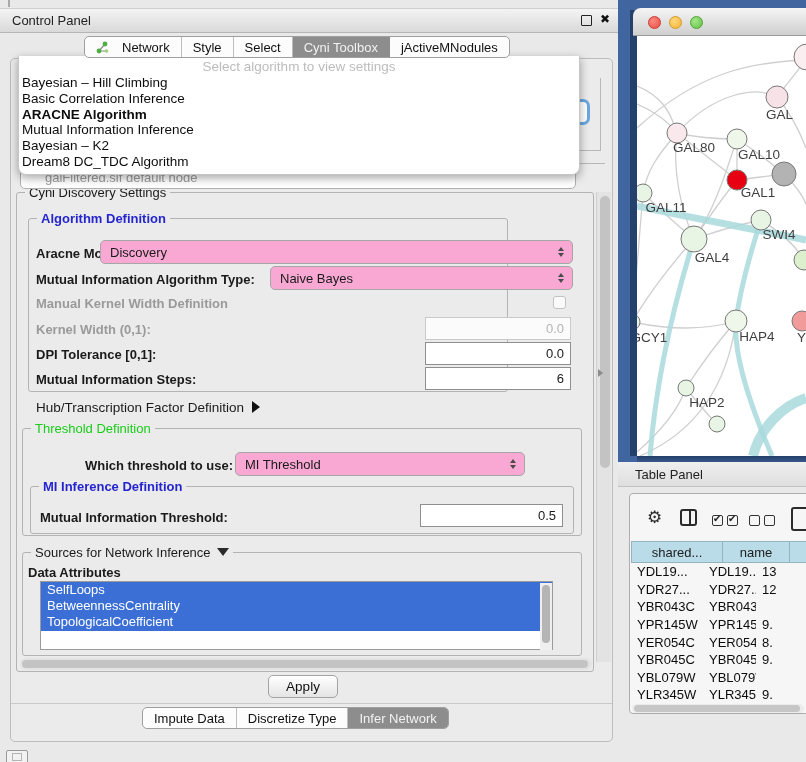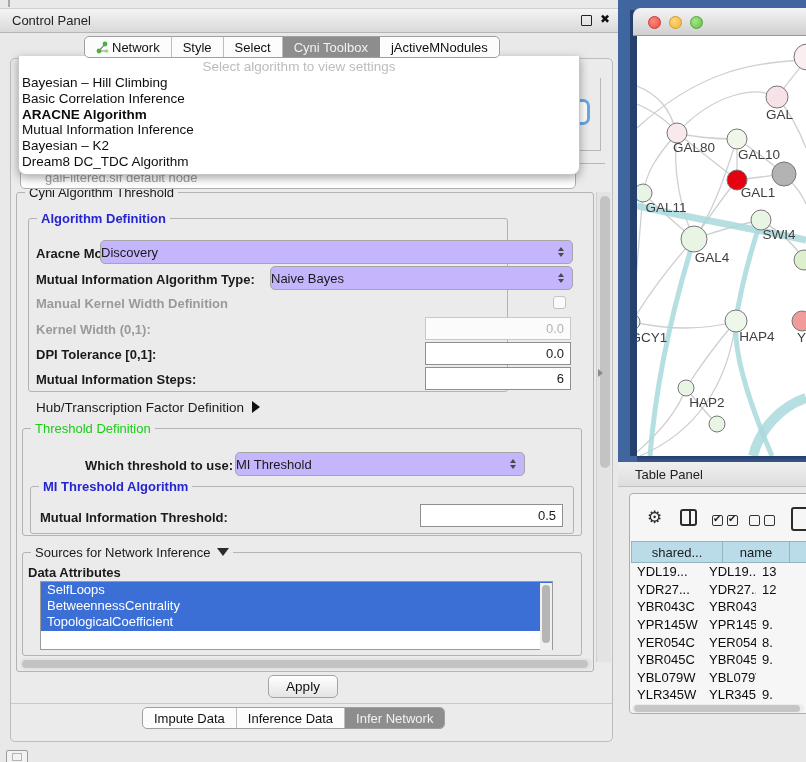--- a/index.html
+++ b/index.html
@@ -6,32 +6,32 @@
   body{width:806px;height:762px;position:relative;overflow:hidden;background:#e9e9e9;
        font-family:"Liberation Sans","DejaVu Sans",sans-serif;color:#1a1a1a;}
   .abs{position:absolute}
   
   #titlebar{left:0;top:8px;width:618px;height:23px;background:linear-gradient(#f4f4f4,#d9d9d9);
             border-top:1px solid #cfcfcf;border-bottom:1px solid #b5b5b5;display:flex;align-items:center;}
   #titlebar .t{font-size:13px;margin-left:12px;color:#222}
   .win-float{position:absolute;right:26px;top:6px;width:9px;height:9px;border:1.6px solid #222;border-radius:1px}
   .win-close{position:absolute;right:8px;top:3px;font-size:12px;font-weight:700;color:#111}
   .seg{display:flex;height:22px;border:1px solid #9f9f9f;border-radius:5px;background:#fcfcfc;overflow:hidden;box-sizing:border-box}
-  .seg .tab{padding:0 11px;font-size:13px;display:flex;align-items:center;gap:3px;border-right:1px solid #bdbdbd;white-space:nowrap;color:#111}
+  .seg .tab{padding:0 11px;font-size:13px;display:flex;align-items:center;gap:13px;border-right:1px solid #bdbdbd;white-space:nowrap;color:#111}
   .seg .tab:last-child{border-right:none}
   .seg .tab.sel{background:#8d8d8d;color:#f2f2f2;border-right-color:#8d8d8d}
   #content-panel{left:10px;top:58px;width:603px;height:684px;background:#ebebeb;border:1px solid #bdbdbd;border-radius:5px;box-sizing:border-box}
   .groupbox{position:absolute;border:1px solid #b3b3b3;border-radius:3px;box-sizing:border-box}
   .grouplabel{position:absolute;top:-8px;left:8px;background:#ebebeb;padding:0 4px;font-size:13px;white-space:nowrap}
   .blue-t{color:#2525d0;font-weight:700}
   .green-t{color:#19cd19}
   .lbl{position:absolute;font-size:13px;font-weight:700;white-space:nowrap}
   .lbl.plain{font-weight:400}
   .lbl.dis{color:#9a9a9a}
-  .combo{position:absolute;background:#c4b5fd;border:1px solid #a6a6a6;border-radius:5px;display:flex;align-items:center;justify-content:space-between;font-size:13px;box-sizing:border-box;}
+  .combo{position:absolute;background:#f9a8d4;border:1px solid #a6a6a6;border-radius:5px;display:flex;align-items:center;justify-content:space-between;font-size:13px;box-sizing:border-box;padding-left:9px}
   .stepper{width:15px;display:flex;flex-direction:column;align-items:center;gap:2px;margin-right:4px}
   .tri-u{width:0;height:0;border-left:3.5px solid transparent;border-right:3.5px solid transparent;border-bottom:4.5px solid #4a4a4a}
   .tri-d{width:0;height:0;border-left:3.5px solid transparent;border-right:3.5px solid transparent;border-top:4.5px solid #4a4a4a}
   .input{position:absolute;background:#fff;border:1px solid #8f8f8f;font-size:13px;display:flex;align-items:center;justify-content:flex-end;padding:0 6px;box-sizing:border-box}
   .input.dis{color:#b4b4b4;border-color:#c9c9c9;background:#fbfbfb}
   .checkbox{position:absolute;width:13px;height:13px;border:1px solid #c2c2c2;border-radius:3px;background:#fafafa;box-sizing:border-box}
   #overlay{left:18px;top:56px;width:560px;background:#fff;border:1px solid #c6c6c6;border-top:none;
            border-radius:0 0 8px 8px;box-shadow:0 3px 10px rgba(0,0,0,.35);z-index:50;padding-bottom:4px}
   #overlay .prompt{text-align:center;color:#bcbcbc;font-size:13.5px;padding-top:3px;height:16px}
   #overlay .opt{font-size:13.5px;line-height:15.8px;padding-left:3px;color:#0d0d0d;white-space:nowrap}
@@ -126,21 +126,21 @@
   <div class="opt">Bayesian – Hill Climbing</div>
   <div class="opt">Basic Correlation Inference</div>
   <div class="opt bold">ARACNE Algorithm</div>
   <div class="opt">Mutual Information Inference</div>
   <div class="opt">Bayesian – K2</div>
   <div class="opt">Dream8 DC_TDC Algorithm</div>
 </div>
 
 
 <div class="groupbox" style="left:16px;top:192px;width:578px;height:480px">
-  <span class="grouplabel">Cyni Algorithm Threshold</span>
+  <span class="grouplabel">Cyni Discovery Settings</span>
 </div>
 
 
 <div class="groupbox" style="left:28px;top:218px;width:480px;height:174px">
   <span class="grouplabel blue-t">Algorithm Definition</span>
 </div>
 <span class="lbl" style="left:36px;top:246px">Aracne Mode:</span>
 <div class="combo" style="left:100px;top:240px;width:473px;height:24px">
   <span>Discovery</span>
   <span class="stepper">
@@ -182,21 +182,21 @@
 </div>
 <span class="lbl" style="left:85px;top:458px">Which threshold to use:</span>
 <div class="combo" style="left:235px;top:452px;width:290px;height:24px">
   <span>MI Threshold</span>
   <span class="stepper">
       <span class="tri-u"></span>
       <span class="tri-d"></span>
     </span>
 </div>
 <div class="groupbox" style="left:30px;top:486px;width:544px;height:48px">
-  <span class="grouplabel blue-t">MI Threshold Algorithm</span>
+  <span class="grouplabel blue-t">MI Inference Definition</span>
 </div>
 <span class="lbl" style="left:40px;top:510px">Mutual Information Threshold:</span>
 <div class="input" style="left:420px;top:504px;width:143px;height:23px">
   <span>0.5</span>
 </div>
 
 
 <div class="groupbox" style="left:22px;top:552px;width:560px;height:104px">
   <span class="grouplabel" style="font-weight:400">
     <span>Sources for Network Inference</span><span class="arrow-dn"></span>
@@ -225,21 +225,21 @@
 </div>
 
 <div class="hline" style="left:11px;top:703px;width:601px;height:1px;background:#c9c9c9"></div>
 
 
 <div class="abs seg" style="left:142px;top:707px;z-index:60">
   <div class="tab">
       <span>Impute Data</span>
     </div>
   <div class="tab">
-      <span>Inference Data</span>
+      <span>Discretize Type</span>
     </div>
   <div class="tab sel">
       <span>Infer Network</span>
     </div>
 </div>
 
 <div class="abs" style="left:6px;top:750px;width:20px;height:14px;border:1.5px solid #9a9a9a;background:#f2f2f2;border-radius:2px">
   <div style="width:8px;height:6px;border:1px solid #b5b5b5;margin:2px auto 0"></div>
 </div>
 

